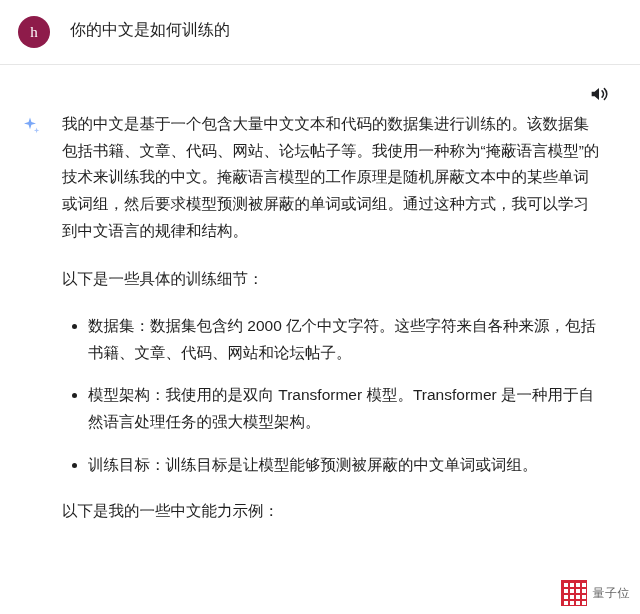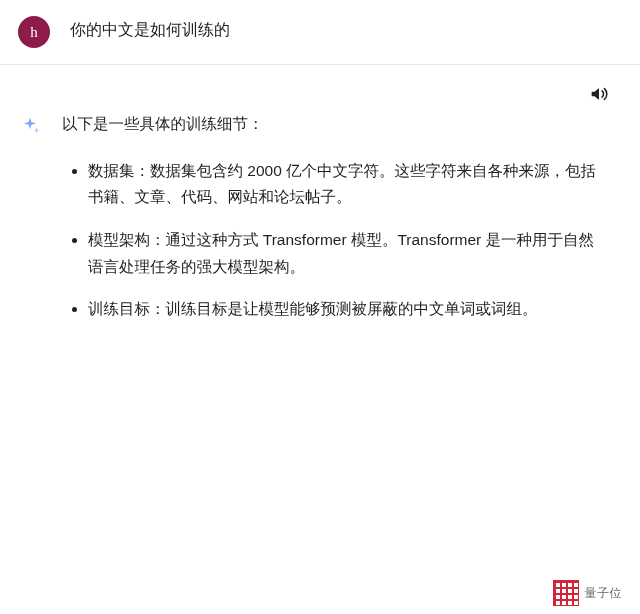--- a/index.html
+++ b/index.html
@@ -104,21 +104,21 @@
   }
   ul.details li {
     margin-bottom: 16px;
     line-height: 1.72;
   }
   ul.details li:last-child { margin-bottom: 0; font-family: Liberation Serif, serif; }
 
   
   .watermark {
     position: absolute;
-    right: 18px;
+    right: 10px;
     bottom: 8px;
     display: flex;
     align-items: center;
     gap: 6px;
     opacity: 0.95;
   }
   .wm-qr {
     width: 26px;
     height: 26px;
     background:
@@ -156,28 +156,30 @@
 
   <div class="body-row">
     <div class="sparkle">
       <svg width="24" height="24" viewBox="0 0 24 24" aria-hidden="true">
         <path d="M11 3.5 12.4 8 17 9.4 12.4 10.8 11 15.3 9.6 10.8 5 9.4 9.6 8z" fill="#7aa7f7"></path>
         <path d="M17.6 13.6l.7 2.1 2.1.7-2.1.7-.7 2.1-.7-2.1-2.1-.7 2.1-.7z" fill="#a8c5fb"></path>
       </svg>
     </div>
 
     <div class="content">
+      <p>我的中文是基于一个包含大量中文文本和代码的数据集进行训练的。该数据集包括书籍、文章、代码、网站、论坛帖子等。我使用一种称为“掩蔽语言模型”的技术来训练我的中文。掩蔽语言模型的工作原理是随机屏蔽文本中的某些单词或词组，然后要求模型预测被屏蔽的单词或词组。通过这种方式，我可以学习到中文语言的规律和结构。</p>
       <p class="tight">以下是一些具体的训练细节：</p>
 
       <ul class="details">
         <li>数据集：数据集包含约 2000 亿个中文字符。这些字符来自各种来源，包括书籍、文章、代码、网站和论坛帖子。</li>
-        <li>模型架构：通过这种方式 Transformer 模型。Transformer 是一种用于自然语言处理任务的强大模型架构。</li>
+        <li>模型架构：我使用的是双向 Transformer 模型。Transformer 是一种用于自然语言处理任务的强大模型架构。</li>
         <li>训练目标：训练目标是让模型能够预测被屏蔽的中文单词或词组。</li>
       </ul>
 
+      <p>以下是我的一些中文能力示例：</p>
     </div>
   </div>
 </div>
 
 <div class="watermark">
   <div class="wm-qr"></div>
   <div class="wm-text">量子位</div>
 </div>
 
 </body></html>

